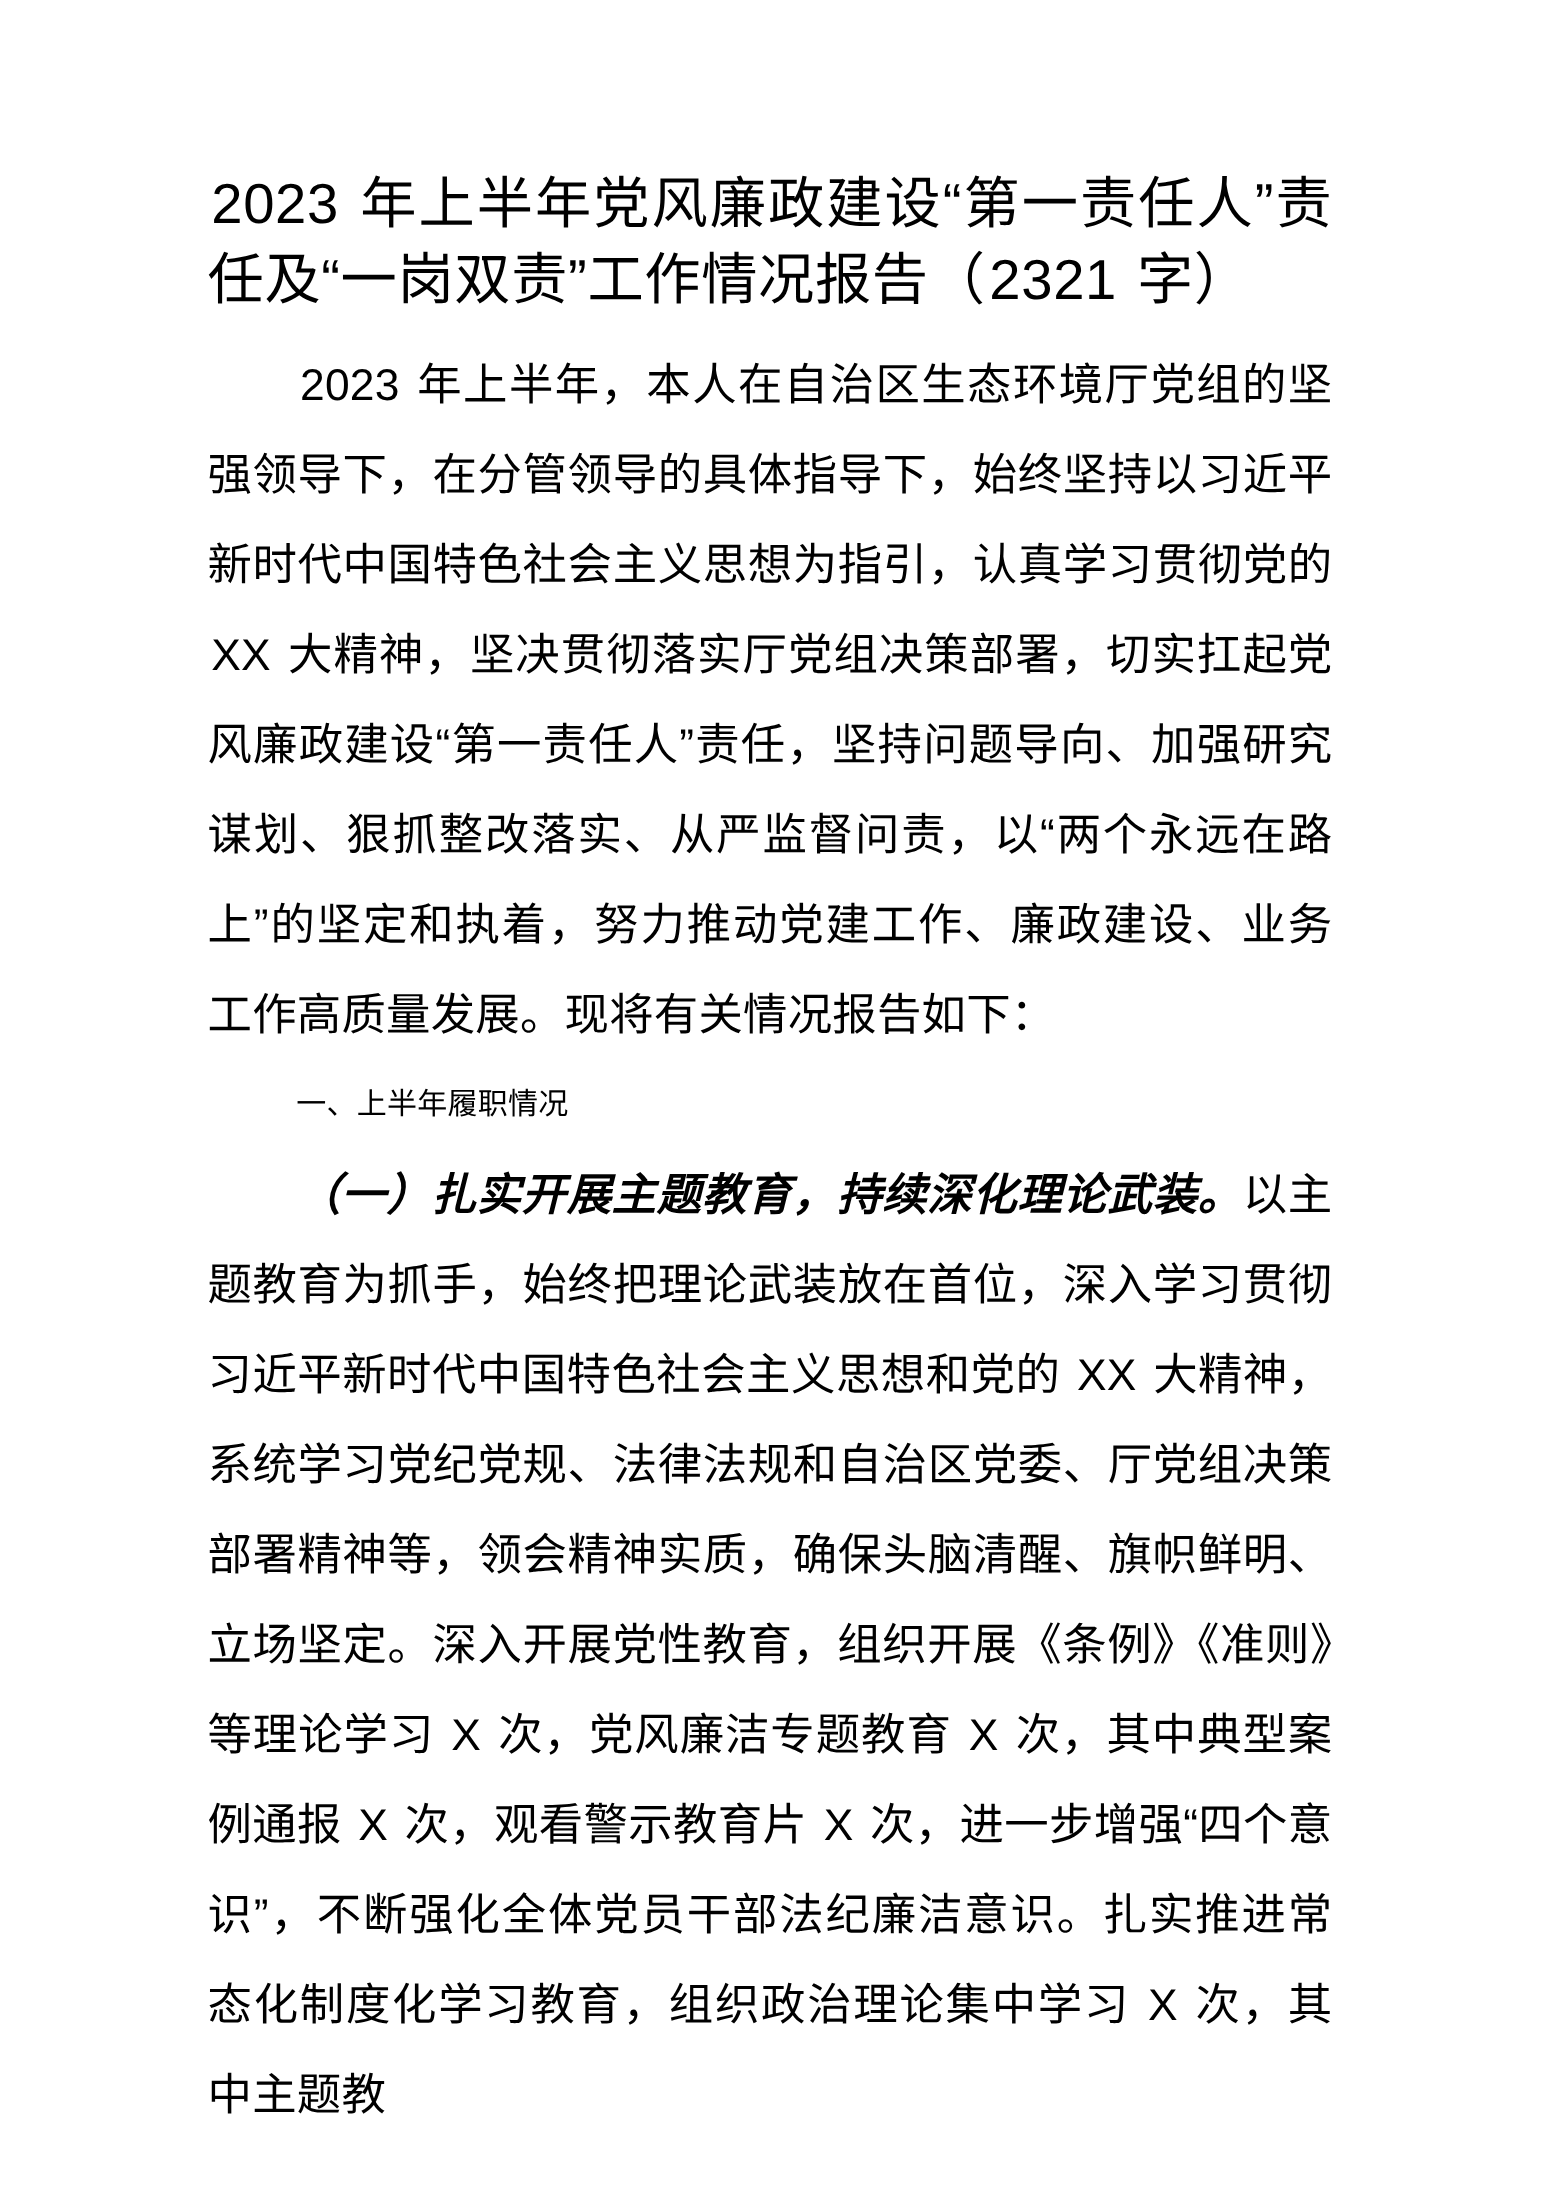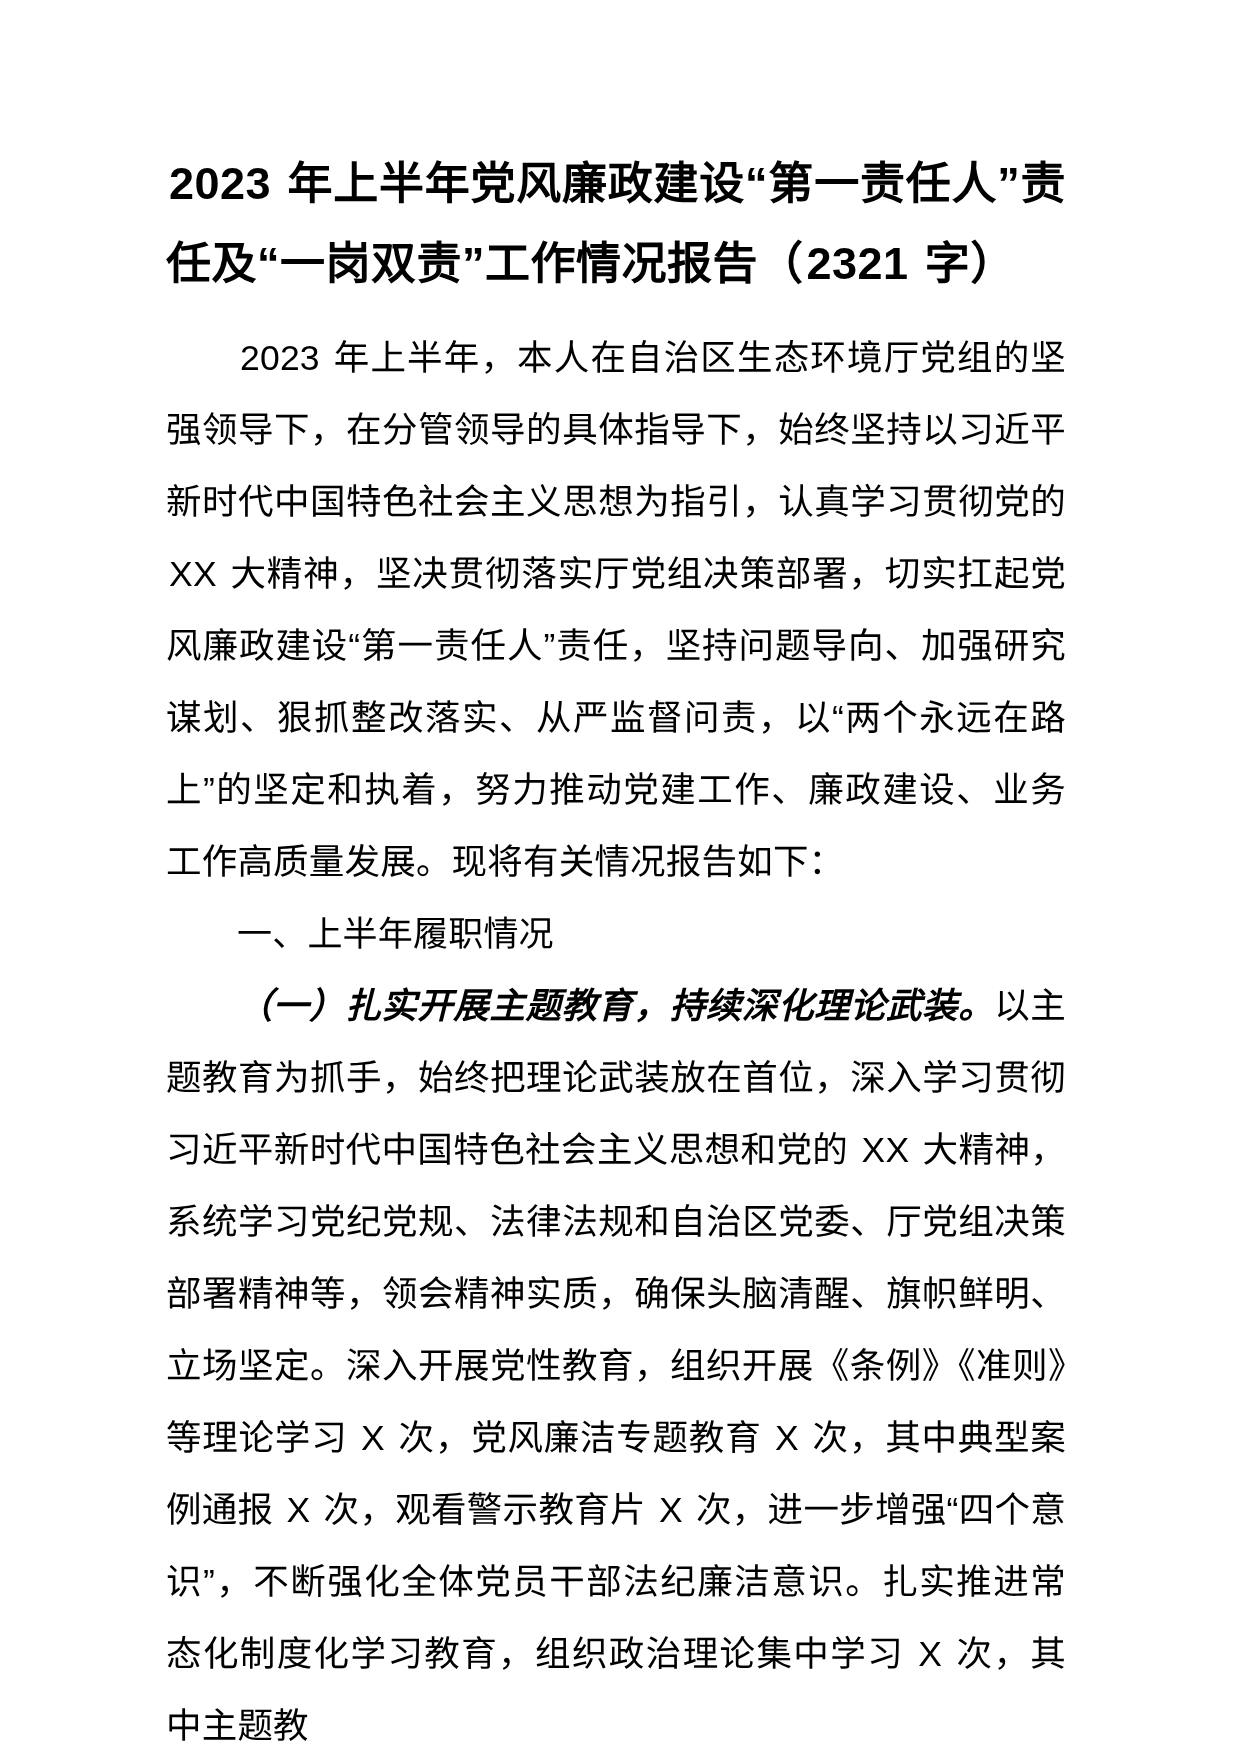--- a/index.html
+++ b/index.html
@@ -24,43 +24,43 @@
   .doc-body {
     position: absolute;
     left: 166px;
     top: 128px;
     width: 900px;
   }
 
   
   .doc-title {
     font-size: 45px;
-    line-height: 80px;
-    font-weight: 700;
+    line-height: 61px;
+    font-weight: 400;
     letter-spacing: 0.5px;
     text-align: justify;
     text-align-last: left;
-    margin: 16px 0 18px 0;
+    margin: 4px 0 18px 0;
     word-break: break-all;
   }
 
   
   .para {
     font-size: 35.5px;
     line-height: 72px;
     text-align: justify;
     text-align-last: left;
     text-indent: 71px;
     margin: 0;
     word-break: break-all;
     letter-spacing: 0.2px;
   }
 
   .section-head {
-    font-size: 35px;
+    font-size: 24px;
     line-height: 72px;
     text-indent: 71px;
     margin: 0;
     font-weight: 400;
     letter-spacing: 0.2px;
   }
 
   .lead-bold {
     font-weight: 700;
     font-style: italic;

